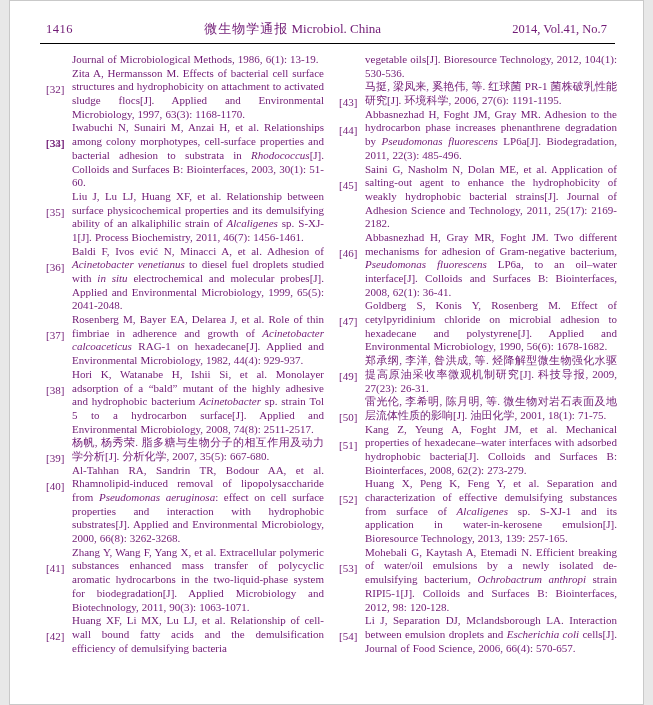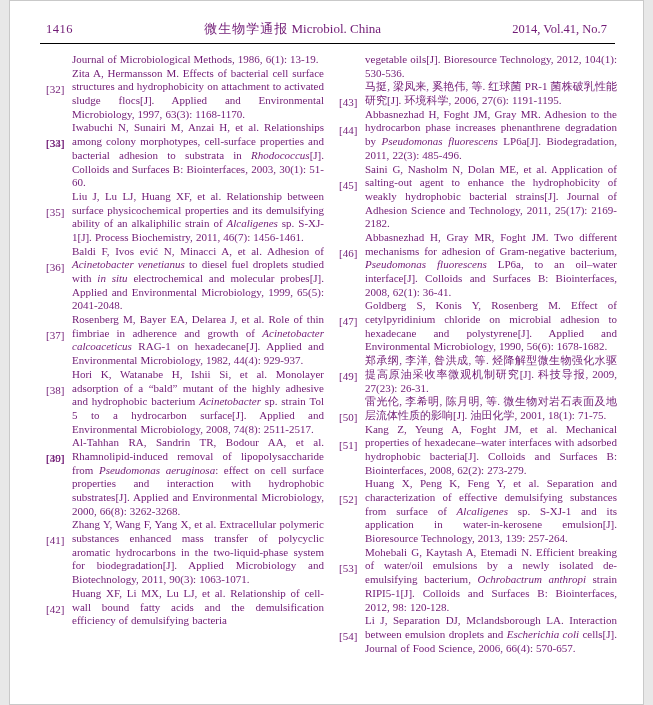--- a/index.html
+++ b/index.html
@@ -68,33 +68,33 @@
   <main class="columns">
     <div class="col" id="col-left">
         <div class="ref"><span>Journal of Microbiological Methods, 1986, 6(1): 13-19.</span></div>
         <div class="ref"><span class="ref-label">[32]</span><span>Zita A, Hermansson M. Effects of bacterial cell surface structures and hydrophobicity on attachment to activated sludge flocs[J]. Applied and Environmental Microbiology, 1997, 63(3): 1168-1170.</span></div>
         <div class="ref"><span class="ref-label">[33]</span></div>
         <div class="ref"><span class="ref-label">[34]</span><span>Iwabuchi N, Sunairi M, Anzai H, et al. Relationships among colony morphotypes, cell-surface properties and bacterial adhesion to substrata in </span><em>Rhodococcus</em><span>[J]. Colloids and Surfaces B: Biointerfaces, 2003, 30(1): 51-60.</span></div>
         <div class="ref"><span class="ref-label">[35]</span><span>Liu J, Lu LJ, Huang XF, et al. Relationship between surface physicochemical properties and its demulsifying ability of an alkaliphilic strain of </span><em>Alcaligenes</em><span> sp. S-XJ-1[J]. Process Biochemistry, 2011, 46(7): 1456-1461.</span></div>
         <div class="ref"><span class="ref-label">[36]</span><span>Baldi F, Ivos ević N, Minacci A, et al. Adhesion of </span><em>Acinetobacter venetianus</em><span> to diesel fuel droplets studied with </span><em>in situ</em><span> electrochemical and molecular probes[J]. Applied and Environmental Microbiology, 1999, 65(5): 2041-2048.</span></div>
         <div class="ref"><span class="ref-label">[37]</span><span>Rosenberg M, Bayer EA, Delarea J, et al. Role of thin fimbriae in adherence and growth of </span><em>Acinetobacter calcoaceticus</em><span> RAG-1 on hexadecane[J]. Applied and Environmental Microbiology, 1982, 44(4): 929-937.</span></div>
         <div class="ref"><span class="ref-label">[38]</span><span>Hori K, Watanabe H, Ishii Si, et al. Monolayer adsorption of a “bald” mutant of the highly adhesive and hydrophobic bacterium </span><em>Acinetobacter</em><span> sp. strain Tol 5 to a hydrocarbon surface[J]. Applied and Environmental Microbiology, 2008, 74(8): 2511-2517.</span></div>
-        <div class="ref"><span class="ref-label">[39]</span></div>
+        <div class="ref"><span class="ref-label">[39]</span><span>杨帆, 杨秀荣. 脂多糖与生物分子的相互作用及动力学分析[J]. 分析化学, 2007, 35(5): 667-680.</span></div>
         <div class="ref"><span class="ref-label">[40]</span><span>Al-Tahhan RA, Sandrin TR, Bodour AA, et al. Rhamnolipid-induced removal of lipopolysaccharide from </span><em>Pseudomonas aeruginosa</em><span>: effect on cell surface properties and interaction with hydrophobic substrates[J]. Applied and Environmental Microbiology, 2000, 66(8): 3262-3268.</span></div>
         <div class="ref"><span class="ref-label">[41]</span><span>Zhang Y, Wang F, Yang X, et al. Extracellular polymeric substances enhanced mass transfer of polycyclic aromatic hydrocarbons in the two-liquid-phase system for biodegradation[J]. Applied Microbiology and Biotechnology, 2011, 90(3): 1063-1071.</span></div>
         <div class="ref"><span class="ref-label">[42]</span><span>Huang XF, Li MX, Lu LJ, et al. Relationship of cell-wall bound fatty acids and the demulsification efficiency of demulsifying bacteria </span></div>
       </div>
     <div class="col" id="col-right">
         <div class="ref"><span>vegetable oils[J]. Bioresource Technology, 2012, 104(1): 530-536.</span></div>
         <div class="ref"><span class="ref-label">[43]</span><span>马挺, 梁凤来, 奚艳伟, 等. 红球菌 PR-1 菌株破乳性能研究[J]. 环境科学, 2006, 27(6): 1191-1195.</span></div>
         <div class="ref"><span class="ref-label">[44]</span><span>Abbasnezhad H, Foght JM, Gray MR. Adhesion to the hydrocarbon phase increases phenanthrene degradation by </span><em>Pseudomonas fluorescens</em><span> LP6a[J]. Biodegradation, 2011, 22(3): 485-496.</span></div>
         <div class="ref"><span class="ref-label">[45]</span><span>Saini G, Nasholm N, Dolan ME, et al. Application of salting-out agent to enhance the hydrophobicity of weakly hydrophobic bacterial strains[J]. Journal of Adhesion Science and Technology, 2011, 25(17): 2169-2182.</span></div>
         <div class="ref"><span class="ref-label">[46]</span><span>Abbasnezhad H, Gray MR, Foght JM. Two different mechanisms for adhesion of Gram-negative bacterium, </span><em>Pseudomonas fluorescens</em><span> LP6a, to an oil–water interface[J]. Colloids and Surfaces B: Biointerfaces, 2008, 62(1): 36-41.</span></div>
         <div class="ref"><span class="ref-label">[47]</span><span>Goldberg S, Konis Y, Rosenberg M. Effect of cetylpyridinium chloride on microbial adhesion to hexadecane and polystyrene[J]. Applied and Environmental Microbiology, 1990, 56(6): 1678-1682.</span></div>
         <div class="ref"><span class="ref-label">[49]</span><span>郑承纲, 李洋, 昝洪成, 等. 烃降解型微生物强化水驱提高原油采收率微观机制研究[J]. 科技导报, 2009, 27(23): 26-31.</span></div>
         <div class="ref"><span class="ref-label">[50]</span><span>雷光伦, 李希明, 陈月明, 等. 微生物对岩石表面及地层流体性质的影响[J]. 油田化学, 2001, 18(1): 71-75.</span></div>
         <div class="ref"><span class="ref-label">[51]</span><span>Kang Z, Yeung A, Foght JM, et al. Mechanical properties of hexadecane–water interfaces with adsorbed hydrophobic bacteria[J]. Colloids and Surfaces B: Biointerfaces, 2008, 62(2): 273-279.</span></div>
-        <div class="ref"><span class="ref-label">[52]</span><span>Huang X, Peng K, Feng Y, et al. Separation and characterization of effective demulsifying substances from surface of </span><em>Alcaligenes</em><span> sp. S-XJ-1 and its application in water-in-kerosene emulsion[J]. Bioresource Technology, 2013, 139: 257-264.</span></div>
+        <div class="ref"><span class="ref-label">[52]</span><span>Huang X, Peng K, Feng Y, et al. Separation and characterization of effective demulsifying substances from surface of </span><em>Alcaligenes</em><span> sp. S-XJ-1 and its application in water-in-kerosene emulsion[J]. Bioresource Technology, 2013, 139: 257-165.</span></div>
         <div class="ref"><span class="ref-label">[53]</span><span>Mohebali G, Kaytash A, Etemadi N. Efficient breaking of water/oil emulsions by a newly isolated de-emulsifying bacterium, </span><em>Ochrobactrum anthropi</em><span> strain RIPI5-1[J]. Colloids and Surfaces B: Biointerfaces, 2012, 98: 120-128.</span></div>
         <div class="ref"><span class="ref-label">[54]</span><span>Li J, Separation DJ, Mclandsborough LA. Interaction between emulsion droplets and </span><em>Escherichia coli</em><span> cells[J]. Journal of Food Science, 2006, 66(4): 570-657.</span></div>
       </div>
   </main>
 </div>
 
 </body></html>

